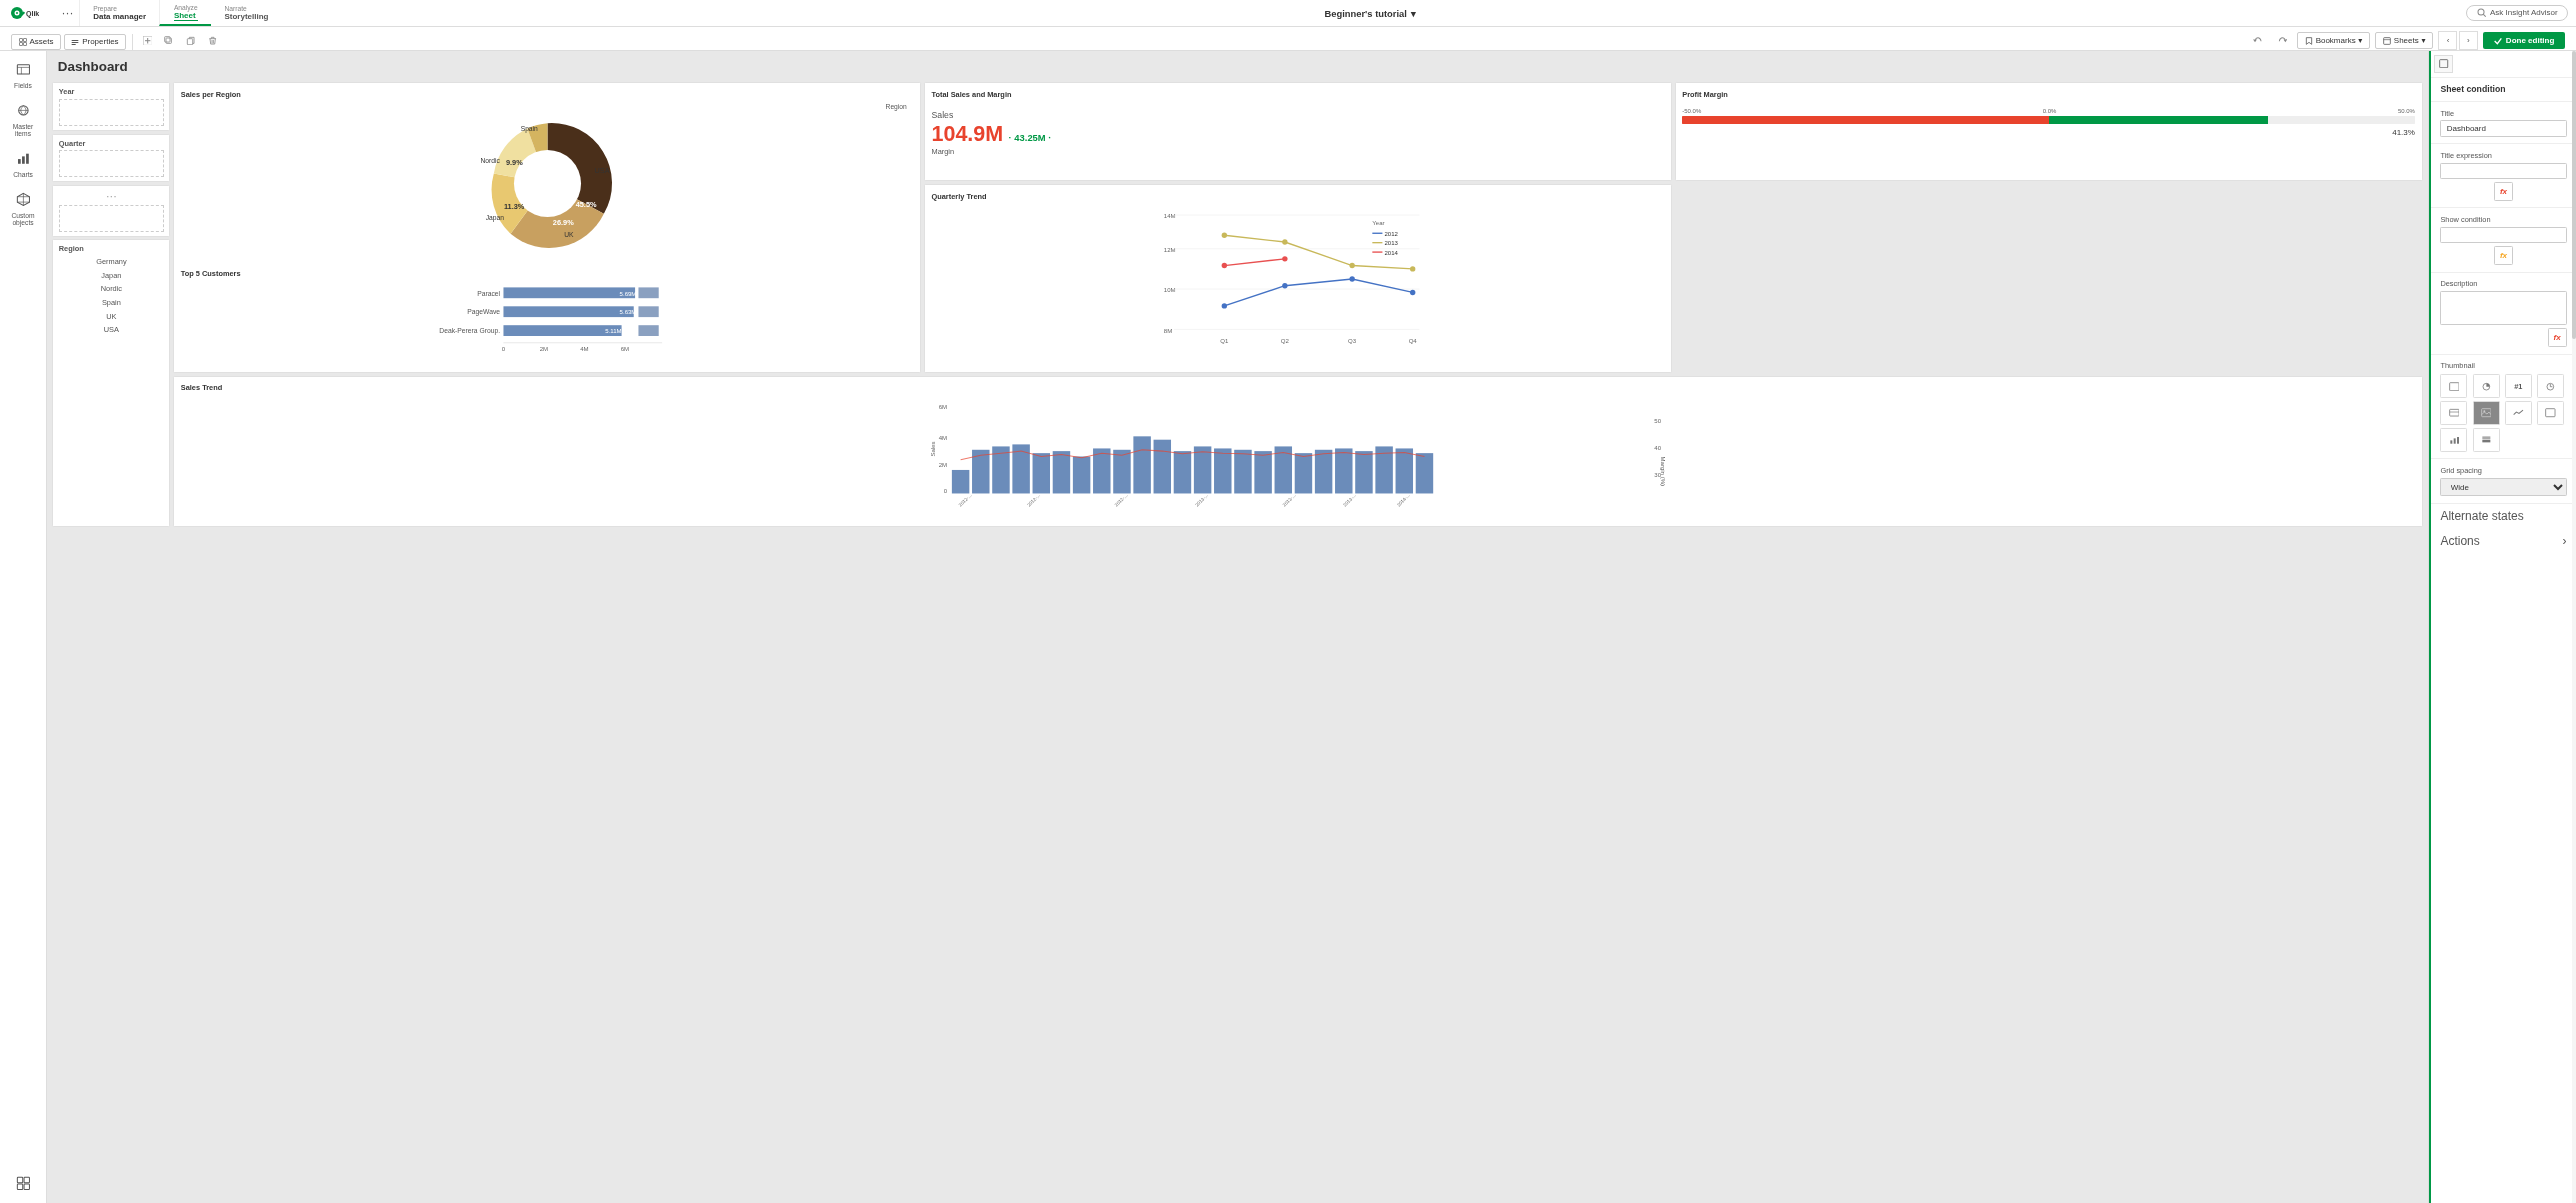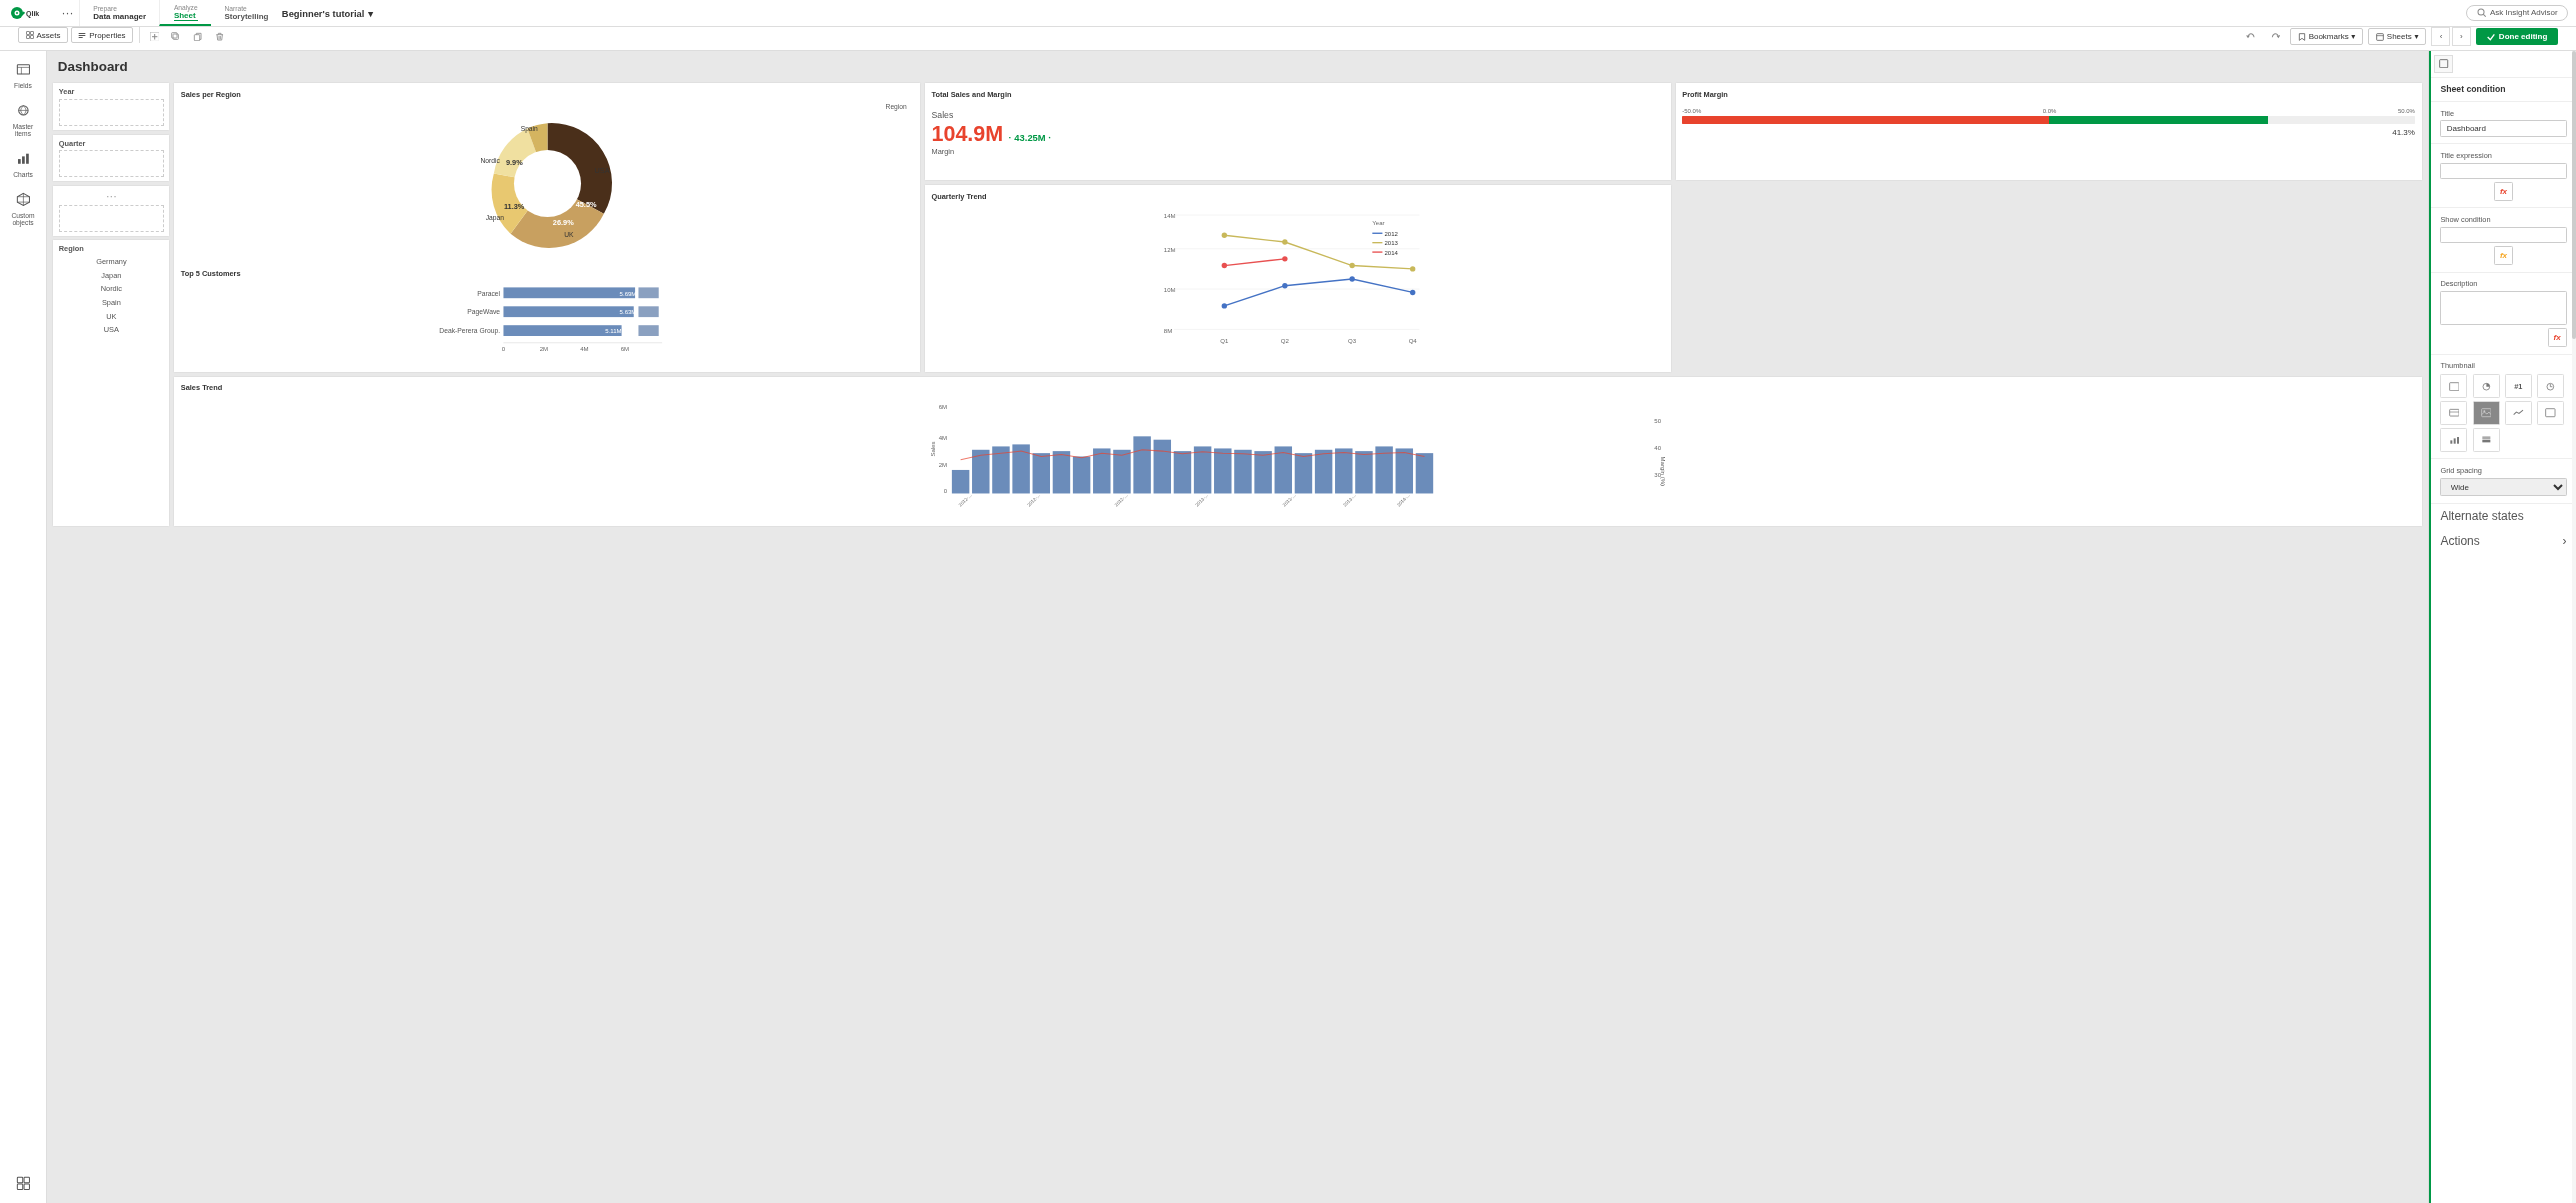--- a/index.html
+++ b/index.html
@@ -13,33 +13,33 @@
     .top-nav-logo { display: flex; align-items: center; padding: 0 8px; gap: 4px; }
     .qlik-logo { width: 40px; height: 16px; }
     .top-nav-dots { font-size: 12px; color: #555; padding: 0 5.4px; display: flex; align-items: center; cursor: pointer; }
     .top-nav-section { display: flex; flex-direction: column; justify-content: center; padding: 0 13.4px; border-left: 0.7px solid #eee; cursor: pointer; }
     .top-nav-section .sub { font-size: 6.7px; color: #888; }
     .top-nav-section .main { font-size: 8px; font-weight: 600; color: #333; }
     .top-nav-section.active .main { color: #009845; border-bottom: 1.3px solid #009845; }
     .top-nav-section-narrate { display: flex; flex-direction: column; justify-content: center; padding: 0 13.4px; cursor: pointer; }
     .top-nav-section-narrate .sub { font-size: 6.7px; color: #888; }
     .top-nav-section-narrate .main { font-size: 8px; font-weight: 600; color: #555; }
-    .top-nav-center { flex: 1; display: flex; align-items: center; justify-content: flex-start; }
+    .top-nav-center { flex: 1; display: flex; align-items: center; justify-content: center; }
     .app-title { font-size: 9.4px; font-weight: 600; color: #333; display: flex; align-items: center; gap: 4px; cursor: pointer; }
     .top-nav-right { display: flex; align-items: center; padding: 0 8px; }
     .insight-advisor-btn {
       display: flex; align-items: center; gap: 4px;
       border: 0.7px solid #ccc; border-radius: 13.4px; padding: 2.7px 9.4px;
       font-size: 8px; color: #555; cursor: pointer; background: #fff;
     }
 
     
     .toolbar {
-      display: flex; align-items: flex-start; height: 24px;
-      background: #fff; border-bottom: 0.7px solid #ddd; padding: 0 18px; gap: 2.7px;
+      display: flex; align-items: flex-end; height: 24px;
+      background: #fff; border-bottom: 0.7px solid #ddd; padding: 0 11px; gap: 2.7px;
     }
     .toolbar-section { display: flex; align-items: center; gap: 2.7px; }
     .toolbar-btn {
       display: flex; align-items: center; gap: 2.7px;
       padding: 2.7px 6.7px; border: 0.7px solid #ccc; border-radius: 2px;
       background: #fff; font-size: 8px; cursor: pointer; color: #333;
     }
     .toolbar-icon-btn {
       width: 19px; height: 19px; display: flex; align-items: center; justify-content: center;
       border: 0.7px solid transparent; border-radius: 2px; cursor: pointer; color: #666;

